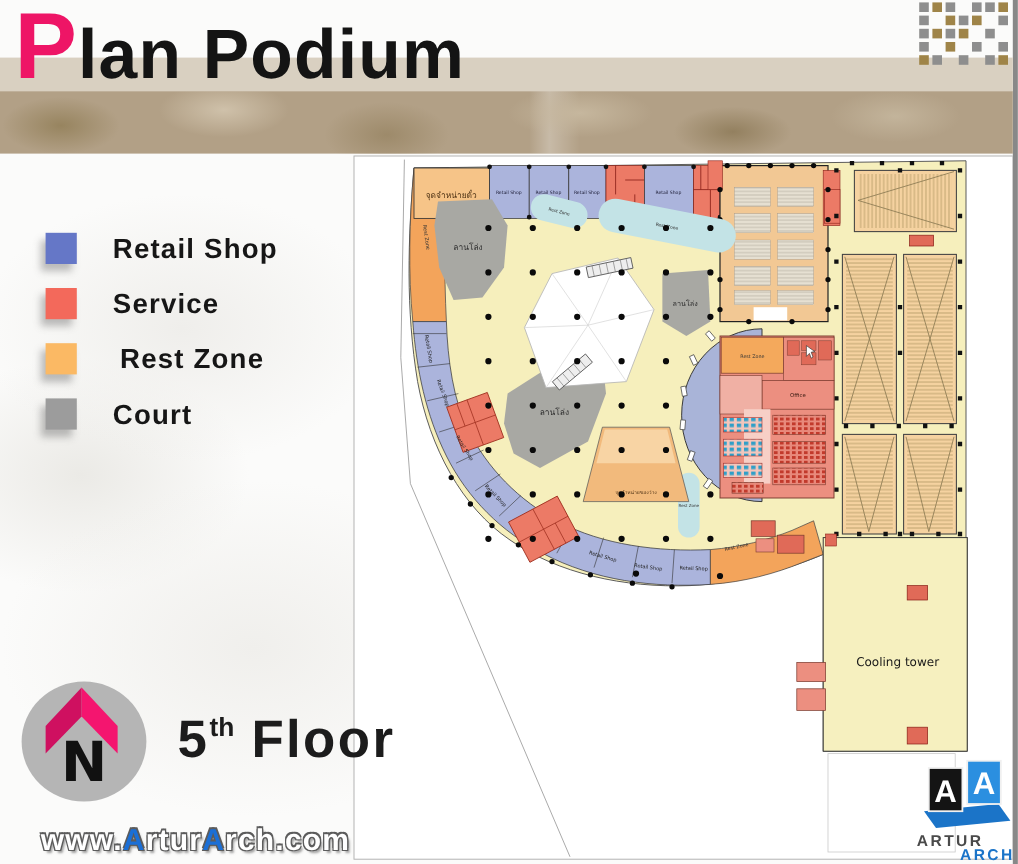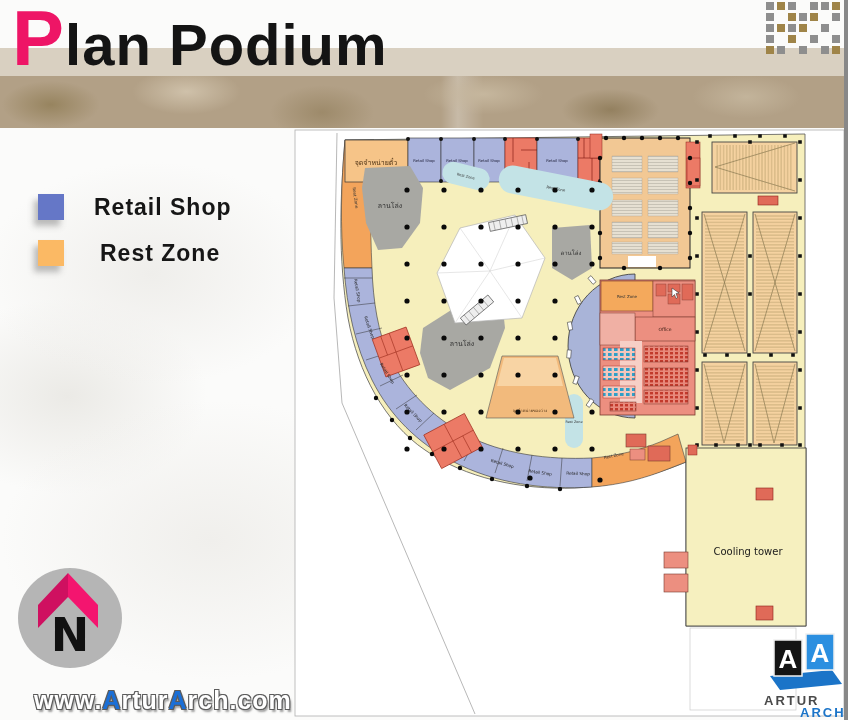--- a/index.html
+++ b/index.html
@@ -91,35 +91,44 @@
       <rect x="2" y="46" width="8" height="8"></rect>
         <rect x="68" y="46" width="8" height="8"></rect>
     </g>
   </svg>
 
   <div class="legend">
     <div class="legend-row">
       <span class="swatch sw-0"></span>
       <span class="legend-label">Retail Shop</span>
     </div>
+    <div class="legend-row">
+      <span class="swatch sw-1"></span>
+      <span class="legend-label">Service</span>
+    </div>
     <div class="legend-row r2">
       <span class="swatch sw-2"></span>
       <span class="legend-label">Rest Zone</span>
+    </div>
+    <div class="legend-row">
+      <span class="swatch sw-3"></span>
+      <span class="legend-label">Court</span>
     </div>
   </div>
 
   <div class="compass">
     <div class="circle"></div>
     <svg width="104" height="80">
       <polygon points="20,49 50,17 50,41 20,72" fill="#cf1060"></polygon>
       <polygon points="50,17 80,49 80,72 50,41" fill="#f4156f"></polygon>
     </svg>
     <div class="n">N</div>
   </div>
 
+  <div class="floor"><span>5</span><sup>th</sup> <span>Floor</span></div>
 
   <div class="watermark"><span>www.</span><span class="blue">A</span><span>rtur</span><span class="blue">A</span><span>rch.com</span></div>
 
   <svg class="plan" width="558" height="592" viewBox="0 0 558 592" style="font-family:'DejaVu Sans',sans-serif;">
     <defs>
       <pattern id="rowsH" width="4" height="3.2" patternUnits="userSpaceOnUse">
           <path d="M0,1.6H4" stroke="#a38a58" stroke-width="0.55"></path>
         </pattern>
       <pattern id="rowsV" width="3.2" height="4" patternUnits="userSpaceOnUse">
           <path d="M1.6,0V4" stroke="#a38a58" stroke-width="0.55"></path>

